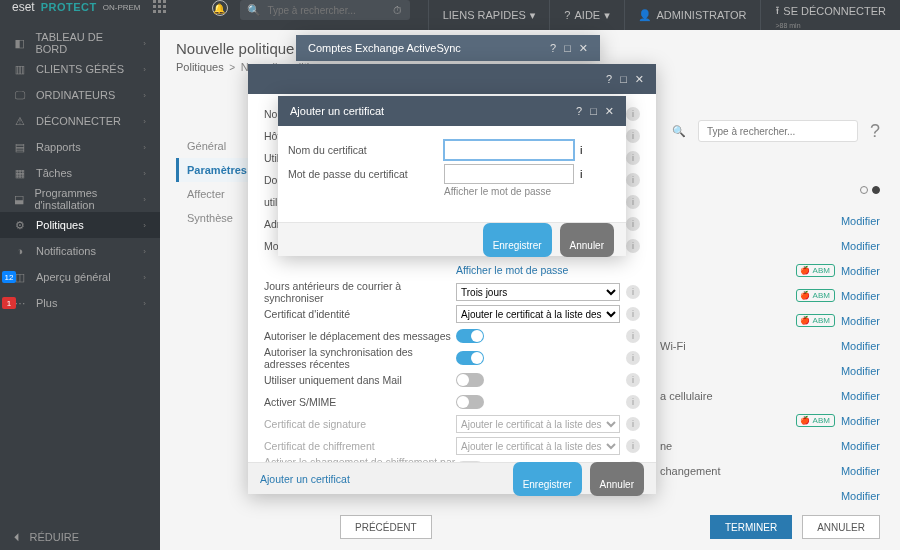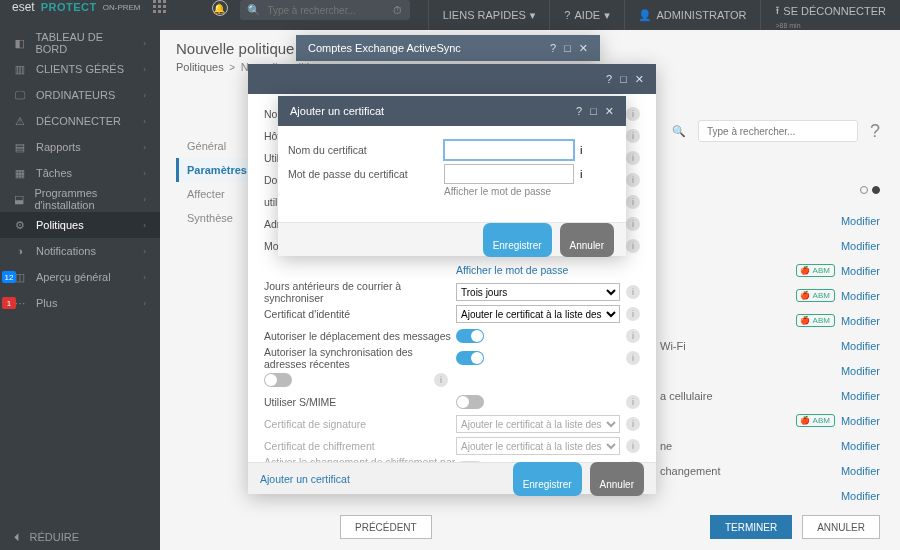--- a/index.html
+++ b/index.html
@@ -374,25 +374,26 @@
         <div class="lbl">Autoriser le déplacement des messages</div>
         <div class="ctl"><span class="tgl on"></span></div>
         <div class="info">i</div>
       </div>
     <div class="row">
         <div class="lbl">Autoriser la synchronisation des adresses récentes</div>
         <div class="ctl"><span class="tgl on"></span></div>
         <div class="info">i</div>
       </div>
     <div class="row">
+        <div class="lbl">Utiliser uniquement dans Mail</div>
         <div class="ctl"><span class="tgl"></span></div>
         <div class="info">i</div>
       </div>
     <div class="row">
-        <div class="lbl">Utiliser S/MIME</div>
+        <div class="lbl">Activer S/MIME</div>
         <div class="ctl"><span class="tgl"></span></div>
         <div class="info">i</div>
       </div>
     <div class="row">
         <div class="lbl" style="color:#aaa">Certificat de signature</div>
         <div class="ctl"><select disabled=""><option>Ajouter le certificat à la liste des certificats</option></select></div>
         <div class="info">i</div>
       </div>
     <div class="row">
         <div class="lbl" style="color:#aaa">Certificat de chiffrement</div>

